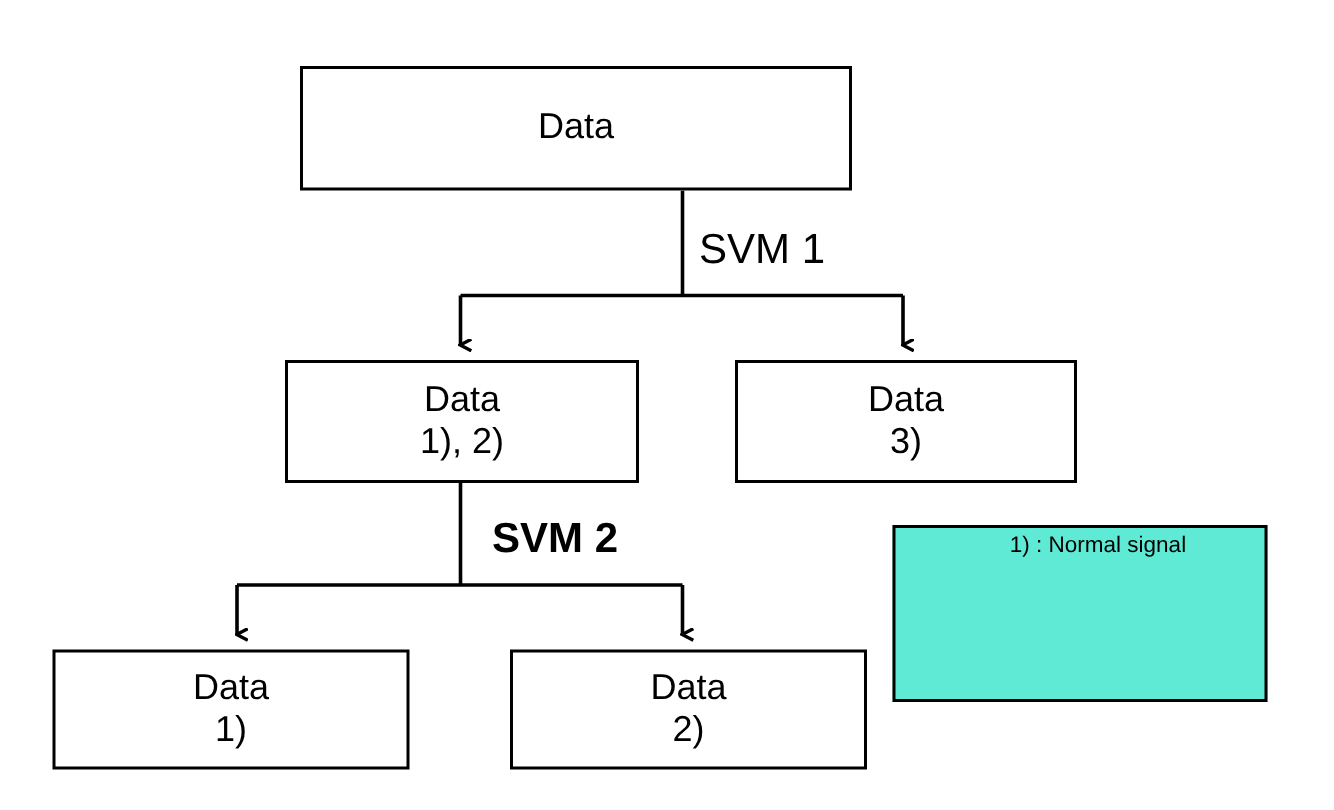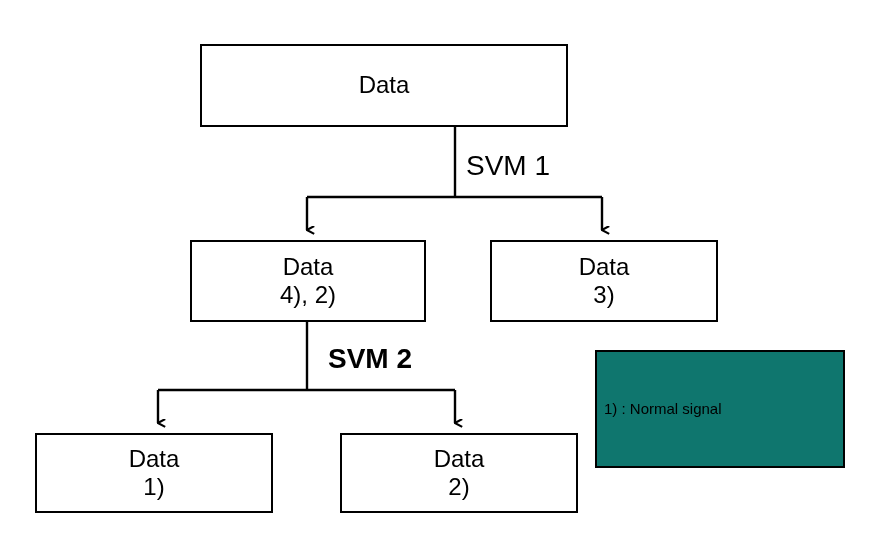--- a/index.html
+++ b/index.html
@@ -45,25 +45,25 @@
   #node-leaf-2    { left: 340px; top: 433px; width: 238px; height: 80px; }
 
   .legend {
     position: absolute;
     left: 595px;
     top: 350px;
     width: 250px;
     height: 118px;
     box-sizing: border-box;
     border: 2.5px solid #000000;
-    background: #0f766e;
+    background: #5eead4;
     display: flex;
-    flex-direction: column;
+    flex-direction: row;
     justify-content: center;
-    padding: 0 0 0 7px;
+    padding: 0 0 0 24px;
   }
   .legend-row {
     font-size: 15px;
     line-height: 1.62;
     white-space: nowrap;
   }
 
   .edge-label {
     position: absolute;
     font-size: 28px;
@@ -107,21 +107,21 @@
       <line x1="455" y1="390" x2="455" y2="423" marker-end="url(#arrowhead)"></line>
     </g>
   </svg>
 
   <div class="node" id="node-root">
     <span class="line1">Data</span>
   </div>
 
   <div class="node" id="node-mid-left">
     <span class="line1">Data</span>
-    <span class="line2">4), 2)</span>
+    <span class="line2">1), 2)</span>
   </div>
 
   <div class="node" id="node-mid-right">
     <span class="line1">Data</span>
     <span class="line2">3)</span>
   </div>
 
   <div class="node" id="node-leaf-1">
     <span class="line1">Data</span>
     <span class="line2">1)</span>

